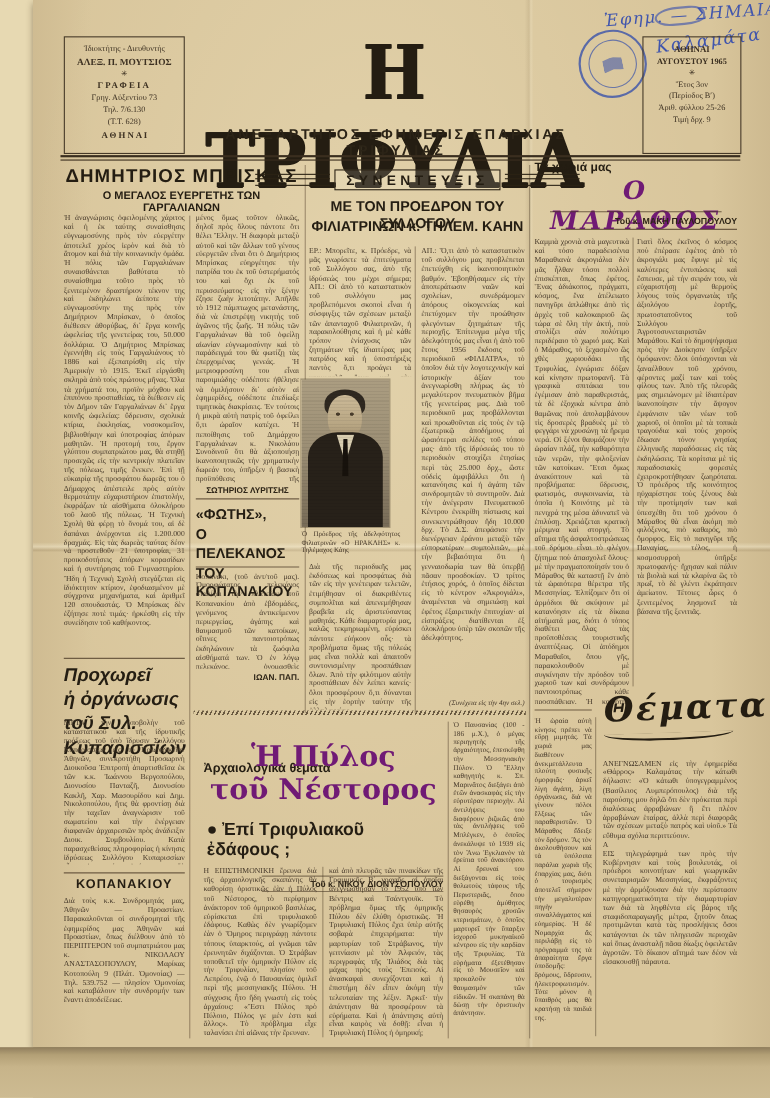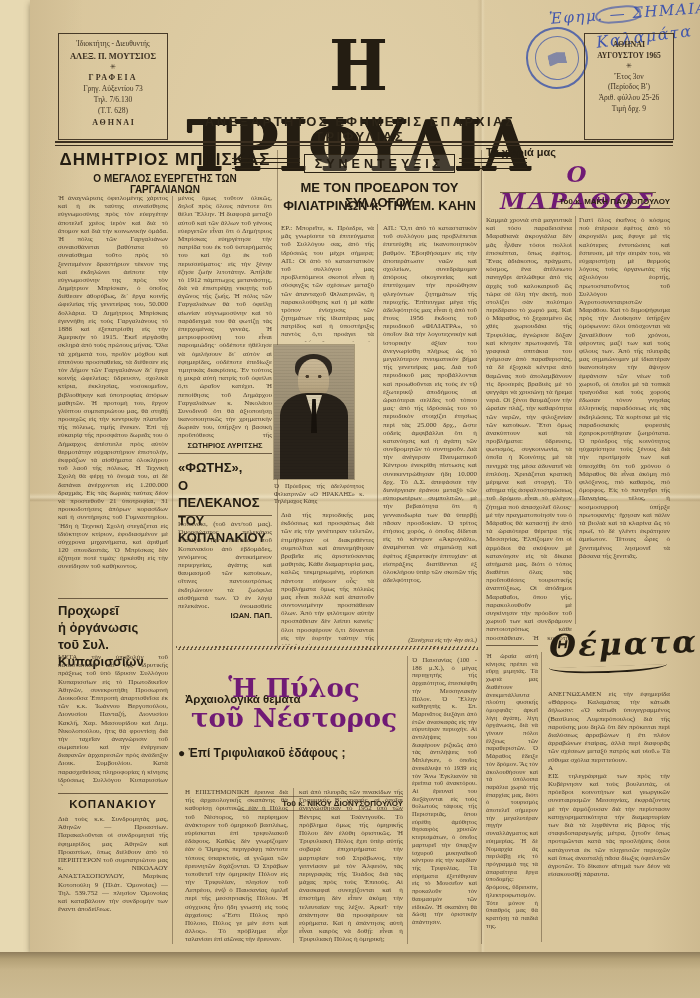--- a/index.html
+++ b/index.html
@@ -154,21 +154,21 @@
 <div class="abs h-sans" style="left:178px;top:459px;width:94px;font-size:13px;line-height:1.35;">
   <div>«ΦΩΤΗΣ»,</div>
   <div>Ο ΠΕΛΕΚΑΝΟΣ</div>
   <div>ΤΟΥ ΚΟΠΑΝΑΚΙΟΥ</div>
 </div>
 <div class="abs hr" style="left:178px;top:515px;width:94px;"></div>
 <div class="abs col" style="left:178px;top:520px;width:94px;height:88px;">Κοπανάκι, (τοῦ ἀντ/τοῦ μας). Ὁμορφώτατος πελεκάνος σταλίζει τὴν πλατεῖαν τοῦ Κοπανακίου ἀπὸ ἑβδομάδες, γενόμενος ἀντικείμενον περιεργείας, ἀγάπης καὶ θαυμασμοῦ τῶν κατοίκων, οἵτινες παντοιοτρόπως ἐκδηλώνουν τὰ ζωόφιλα αἰσθήματά των. Ὁ ἐν λόγῳ πελεκάνος, ὀνομασθεὶς «Φώτης», εἶναι ὁ δεύτερος μετὰ τὸν περίφημον «Πέτρον» τῆς Μυκόνου καὶ ἀπολαμβάνει παρὰ τῶν κατοίκων ἰδιαιτέρας προστασίας.</div>
 <div class="abs sign right" style="left:178px;top:611px;width:94px;">ΙΩΑΝ. ΠΑΠ.</div>
 
 <div class="abs hr" style="left:58px;top:598px;width:110px;"></div>
-<div class="abs h-sans" style="left:58px;top:603px;width:110px;font-size:13px;line-height:1.3;">
+<div class="abs h-sans" style="left:58px;top:603px;width:110px;font-size:17px;line-height:1.3;font-style:italic;">
   <div>Προχωρεῖ</div>
   <div>ἡ ὀργάνωσις</div>
   <div>τοῦ Συλ. Κυπαρισσίων</div>
 </div>
 <div class="abs col" style="left:58px;top:653px;width:110px;height:133px;">ΜΕΤΑ τὴν ὑποβολὴν τοῦ καταστατικοῦ καὶ τῆς ἱδρυτικῆς πράξεως τοῦ ὑπὸ ἵδρυσιν Συλλόγου Κυπαρισσίων εἰς τὸ Πρωτοδικεῖον Ἀθηνῶν, συνεκροτήθη Προσωρινὴ Διοικοῦσα Ἐπιτροπὴ ἀπαρτισθεῖσα ἐκ τῶν κ.κ. Ἰωάννου Βεργοπούλου, Διονυσίου Πανταζῆ, Διονυσίου Κακλῆ, Χαρ. Μασουρίδου καὶ Δημ. Νικολοπούλου, ἥτις θὰ φροντίσῃ διὰ τὴν ταχεῖαν ἀναγνώρισιν τοῦ σωματείου καὶ τὴν ἐνέργειαν διαφανῶν ἀρχαιρεσιῶν πρὸς ἀνάδειξιν Διοικ. Συμβουλίου. Κατὰ παρασχεθείσας πληροφορίας ἡ κίνησις ἱδρύσεως Συλλόγου Κυπαρισσίων εἶχεν εὐμενεστάτην ἀπήχησιν μεταξὺ τῶν ἐν Ἀθήναις καὶ ἀλλαχοῦ Κυπαρισσίων, οἵτινες μὲ πολλὴν προθυμίαν ἐδήλωσαν συμμετοχήν. Αἱ πρῶται ἀρχαιρεσίαι προβλέπεται νὰ διεξαχθοῦν τέλη Σεπτεμβρίου, ὁπότε θὰ ἔχουν ἐπιστρέψει ἐκ τῶν διαφόρων ἐπαρχιακῶν κέντρων ὅσοι παραθερίζουν.</div>
 
 <div class="abs hr" style="left:58px;top:793px;width:110px;"></div>
 <div class="abs h-sans center" style="left:58px;top:798px;width:110px;font-size:11.5px;letter-spacing:1px;">ΚΟΠΑΝΑΚΙΟΥ</div>
 <div class="abs col" style="left:58px;top:815px;width:110px;height:96px;">Διὰ τοὺς κ.κ. Συνδρομητάς μας, Ἀθηνῶν — Προαστίων. Παρακαλοῦνται οἱ συνδρομηταὶ τῆς ἐφημερίδος μας Ἀθηνῶν καὶ Προαστίων, ὅπως διέλθουν ἀπὸ τὸ ΠΕΡΙΠΤΕΡΟΝ τοῦ συμπατριώτου μας κ. ΝΙΚΟΛΑΟΥ ΑΝΑΣΤΑΣΟΠΟΥΛΟΥ, Μαρίκας Κοτοπούλη 9 (Πλάτ. Ὁμονοίας) — Τηλ. 539.752 — πλησίον Ὁμονοίας καὶ καταβάλουν τὴν συνδρομήν των ἔναντι ἀποδείξεως.</div>
 
@@ -209,17 +209,17 @@
 <div class="abs col pre" style="left:548px;top:690px;width:122px;height:252px;">ΑΝΕΓΝΩΣΑΜΕΝ εἰς τὴν ἐφημερίδα «Θάρρος» Καλαμάτας τὴν κάτωθι δήλωσιν: «Ὁ κάτωθι ὑπογεγραμμένος (Βασίλειος Λυμπερόπουλος) διὰ τῆς παρούσης μου δηλῶ ὅτι δὲν πρόκειται περὶ διαλύσεως ἀρραβώνων ἢ ἔτι πλέον ἀρραβώνων ἑταίρας, ἀλλὰ περὶ διαφορᾶς τῶν σχέσεων μεταξὺ πατρὸς καὶ υἱοῦ.» Τὰ εὔθυμα σχόλια περιττεύουν.
 Α
 ΕΙΣ τηλεγράφημά των πρὸς τὴν Κυβέρνησιν καὶ τοὺς βουλευτάς, οἱ πρόεδροι κοινοτήτων καὶ γεωργικῶν συνεταιρισμῶν Μεσσηνίας, ἐκφράζοντες μὲ τὴν ἁρμόζουσαν διὰ τὴν περίστασιν κατηγορηματικότητα τὴν διαμαρτυρίαν των διὰ τὰ ληφθέντα εἰς βάρος τῆς σταφιδοπαραγωγῆς μέτρα, ζητοῦν ὅπως προτιμῶνται κατὰ τὰς προσλήψεις ὅσοι κατάγονται ἐκ τῶν πληγεισῶν περιοχῶν καὶ ὅπως ἀνασταλῇ πᾶσα δίωξις ὀφειλετῶν ἀγροτῶν. Τὸ δίκαιον αἴτημά των δέον νὰ εἰσακουσθῇ πάραυτα.</div>
 
 <div class="abs squiggle" style="left:176px;top:646px;width:302px;"></div>
 <div class="abs kicker" style="left:185px;top:656px;width:200px;font-size:11.5px;margin-top:37px;">Ἀρχαιολογικά  θέματα</div>
 <div class="abs h-serif center" style="left:185px;top:674px;width:218px;font-size:26px;line-height:1.15;">
   <div>Ἡ Πύλος</div>
   <div>τοῦ Νέστορος</div>
 </div>
-<div class="abs h-sans" style="left:178px;top:746px;width:210px;font-size:12px;">● Ἐπί Τριφυλιακοῦ ἐδάφους ;</div>
+<div class="abs h-sans" style="left:188px;top:746px;width:210px;font-size:16px;">● Ἐπί Τριφυλιακοῦ ἐδάφους ;</div>
 <div class="abs byline right" style="left:238px;top:796px;width:165px;border-top:1px solid rgba(75,58,38,.6);border-bottom:1px solid rgba(75,58,38,.6);padding:2px 0;">Τοῦ κ.   ΝΙΚΟΥ ΔΙΟΝΥΣΟΠΟΥΛΟΥ</div>
 <div class="abs col" style="left:185px;top:788px;width:103px;height:155px;">Η ΕΠΙΣΤΗΜΟΝΙΚΗ ἔρευνα διὰ τῆς ἀρχαιολογικῆς σκαπάνης θὰ καθορίσῃ ὁριστικῶς ἐὰν ἡ Πύλος τοῦ Νέστορος, τὸ περίφημον ἀνάκτορον τοῦ ὁμηρικοῦ βασιλέως, εὑρίσκεται ἐπὶ τριφυλιακοῦ ἐδάφους. Καθὼς δὲν γνωρίζομεν ἐὰν ὁ Ὅμηρος περιγράφῃ πάντοτε τόπους ὑπαρκτούς, αἱ γνῶμαι τῶν ἐρευνητῶν διχάζονται. Ὁ Στράβων τοποθετεῖ τὴν ὁμηρικὴν Πύλον εἰς τὴν Τριφυλίαν, πλησίον τοῦ Λεπρέου, ἐνῷ ὁ Παυσανίας ὁμιλεῖ περὶ τῆς μεσσηνιακῆς Πύλου. Ἡ σύγχυσις ἦτο ἤδη γνωστὴ εἰς τοὺς ἀρχαίους: «Ἔστι Πύλος πρὸ Πύλοιο, Πύλος γε μέν ἐστι καὶ ἄλλος». Τὸ πρόβλημα εἶχε ταλανίσει ἐπὶ αἰῶνας τὴν ἔρευναν.</div>
 <div class="abs col" style="left:299px;top:788px;width:104px;height:155px;">καὶ ἀπὸ πλευρᾶς τῶν πινακίδων τῆς Γραμμικῆς Β΄ γραφῆς, αἱ ὁποῖαι ἀνεγνώσθησαν τὸ 1952 ὑπὸ τῶν Βέντρις καὶ Τσάντγουϊκ. Τὸ πρόβλημα ὅμως τῆς ὁμηρικῆς Πύλου δὲν ἐλύθη ὁριστικῶς. Ἡ Τριφυλιακὴ Πύλος ἔχει ὑπὲρ αὐτῆς σοβαρὰ ἐπιχειρήματα: τὴν μαρτυρίαν τοῦ Στράβωνος, τὴν γειτνίασιν μὲ τὸν Ἀλφειόν, τὰς περιγραφὰς τῆς Ἰλιάδος διὰ τὰς μάχας πρὸς τοὺς Ἐπειούς. Αἱ ἀνασκαφαὶ συνεχίζονται καὶ ἡ ἐπιστήμη δὲν εἶπεν ἀκόμη τὴν τελευταίαν της λέξιν. Ἀρκεῖ· τὴν ἀπάντησιν θὰ προσφέρουν τὰ εὑρήματα. Καὶ ἡ ἀπάντησις αὐτὴ εἶναι καιρὸς νὰ δοθῇ: εἶναι ἡ Τριφυλιακὴ Πύλος ἡ ὁμηρική;</div>
 <div class="abs col col-sm" style="left:412px;top:656px;width:65px;height:286px;">Ὁ Παυσανίας (100 - 186 μ.Χ.), ὁ μέγας περιηγητὴς τῆς ἀρχαιότητος, ἐπεσκέφθη τὴν Μεσσηνιακὴν Πύλον. Ὁ Ἕλλην καθηγητὴς κ. Σπ. Μαρινᾶτος διεξάγει ἀπὸ ἐτῶν ἀνασκαφὰς εἰς τὴν εὐρυτέραν περιοχήν. Αἱ ἀντιλήψεις του διαφέρουν ῥιζικῶς ἀπὸ τὰς ἀντιλήψεις τοῦ Μπλέγκεν, ὁ ὁποῖος ἀνεκάλυψε τὸ 1939 εἰς τὸν Ἄνω Ἐγκλιανὸν τὰ ἐρείπια τοῦ ἀνακτόρου. Αἱ ἔρευναί του διεξάγονται εἰς τοὺς θολωτοὺς τάφους τῆς Περιστεριᾶς, ὅπου εὑρέθη ἀμύθητος θησαυρὸς χρυσῶν κτερισμάτων, ὁ ὁποῖος μαρτυρεῖ τὴν ὕπαρξιν ἰσχυροῦ μυκηναϊκοῦ κέντρου εἰς τὴν καρδίαν τῆς Τριφυλίας. Τὰ εὑρήματα ἐξετέθησαν εἰς τὸ Μουσεῖον καὶ προκαλοῦν τὸν θαυμασμὸν τῶν εἰδικῶν. Ἡ σκαπάνη θὰ δώσῃ τὴν ὁριστικὴν ἀπάντησιν.</div>
 
 </body></html>

